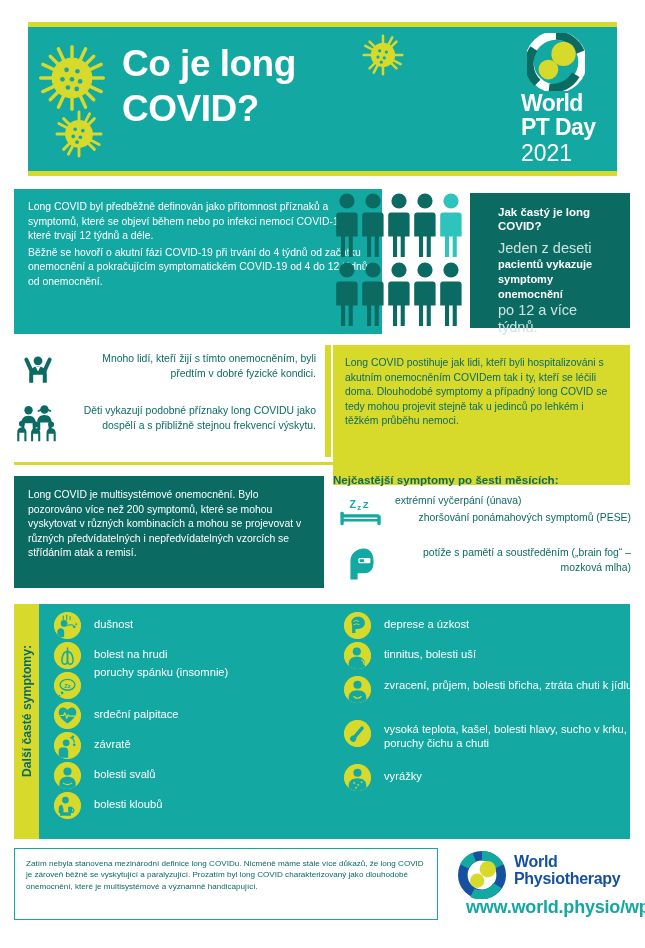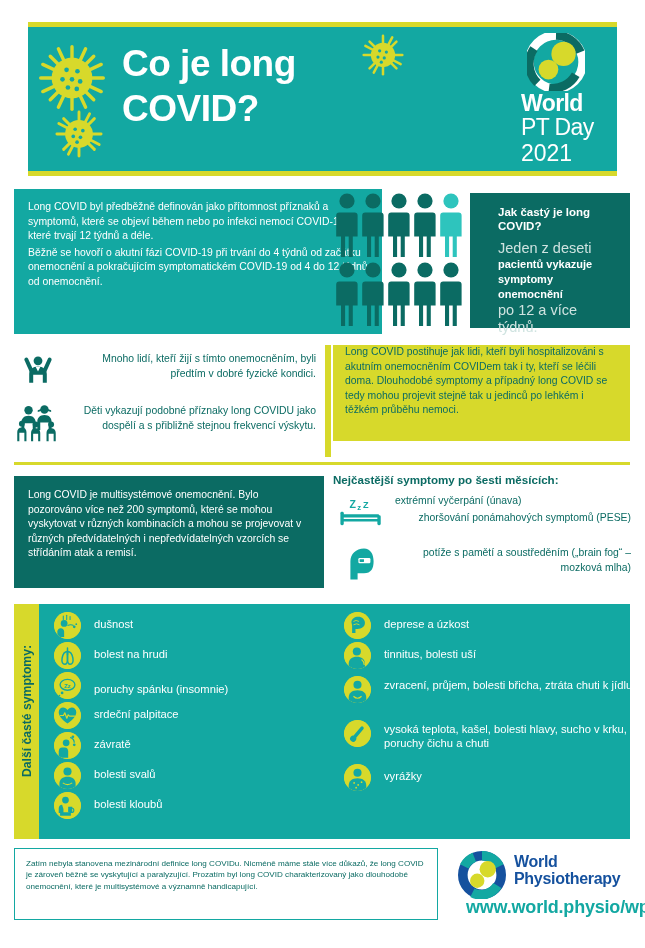--- a/index.html
+++ b/index.html
@@ -19,21 +19,21 @@
   .header-title {
     position:absolute; left:122px; top:41px; width:330px;
     color:#ffffff; font-weight:bold; font-size:37px; line-height:45px;
     letter-spacing:-0.5px;
   }
 
   .virus { position:absolute; }
   .wpt-logo { position:absolute; left:521px; top:33px; width:95px; height:132px; }
   .wpt-mark { position:absolute; left:6px; top:0px; width:58px; height:58px; }
   .wpt-world  { position:absolute; left:0px; top:58px;  color:#fff; font-weight:bold; font-size:23px; letter-spacing:-0.6px; line-height:25px;}
-  .wpt-ptday  { position:absolute; left:0px; top:82px;  color:#fff; font-weight:normal; font-size:23px; letter-spacing:-0.6px; line-height:25px;}
+  .wpt-ptday  { position:absolute; left:0px; top:82px;  color:#fff; font-weight:bold; font-size:23px; letter-spacing:-0.6px; line-height:25px;}
   .wpt-year   { position:absolute; left:0px; top:107px; color:#fff; font-weight:normal; font-size:23px; letter-spacing:0px; line-height:27px;}
 
   
   .teal-box  { background:#13a8a2; color:#ffffff; }
   .dark-box  { background:#0b6b63; color:#ffffff; }
   .yellow-box{ background:#d7d92b; color:#0b6b63; }
 
   .body-txt { font-size:10.4px; line-height:14.6px; }
   p.sp { margin-bottom:2px; }
 
@@ -50,22 +50,22 @@
   .r1-right .hd { font-size:11.5px; font-weight:bold; line-height:14px; margin-bottom:7px; }
   .r1-right .big1 { font-size:14.5px; line-height:17px; color:#cfe3e0; }
   .r1-right .mid  { font-size:11px; line-height:15px; font-weight:bold; color:#ffffff; }
   .r1-right .big2 { font-size:14.5px; line-height:17px; color:#cfe3e0; }
 
   
   .vrule-1 { position:absolute; left:325px; top:345px; width:6px; height:112px; background:#d7d92b; }
   .r2-ico  { position:absolute; }
   .r2-txt  { position:absolute; font-size:10.4px; line-height:14.6px; color:#0b6b63;text-align:right; }
   .r2-right{
-    position:absolute; left:333px; top:345px; width:297px; height:96px;
-    padding:0 12px 8px 12px; font-size:10.4px; line-height:14.6px;
+    position:absolute; left:333px; top:345px; width:297px; height:140px;
+    padding:11px 12px 8px 12px; font-size:10.4px; line-height:14.6px;
   }
 
   .hrule-1 { position:absolute; left:14px; top:462px; width:616px; height:3px; background:#d7d92b; }
 
   
   .r3-left {
     position:absolute; left:14px; top:476px; width:310px; height:112px;
     padding:12px 13px 8px 14px;
   }
   .r3-right { position:absolute; left:333px; top:472px; width:300px; height:122px; }
@@ -363,21 +363,21 @@
       <div class="sym-item">
         <svg class="sym-ico" style="top:62px;" viewBox="0 0 40 40">
           <circle cx="20" cy="20" r="20" fill="#d7d92b"></circle>
           <g fill="none" stroke="#13a8a2" stroke-width="2">
             <ellipse cx="20" cy="19" rx="11" ry="8"></ellipse>
           </g>
           <text x="20" y="23" text-anchor="middle" fill="#13a8a2" font-family="Liberation Sans, sans-serif" font-size="9" font-weight="bold">Zz</text>
           <circle cx="12" cy="31" r="2" fill="#13a8a2"></circle>
             <circle cx="8" cy="35" r="1.3" fill="#13a8a2"></circle>
         </svg>
-        <div class="sym-lbl" style="top:72px;">poruchy spánku (insomnie)</div>
+        <div class="sym-lbl" style="top:55px;">poruchy spánku (insomnie)</div>
       </div>
 
       <div class="sym-item">
         <svg class="sym-ico" style="top:92px;" viewBox="0 0 40 40">
           <circle cx="20" cy="20" r="20" fill="#d7d92b"></circle>
           <path d="M20 32 c-9 -7 -13 -12 -13 -17 c0 -4 3 -7 6.5 -7 c2.6 0 4.8 1.6 6.5 4 c1.7 -2.4 3.9 -4 6.5 -4 c3.5 0 6.5 3 6.5 7 c0 5 -4 10 -13 17z" fill="#13a8a2"></path>
           <path d="M9 20 h5 l2 -4 l3 8 l2 -5 l2 2 h8" fill="none" stroke="#d7d92b" stroke-width="1.8" stroke-linejoin="round"></path>
         </svg>
         <div class="sym-lbl" style="top:97px;">srdeční palpitace</div>
       </div>

